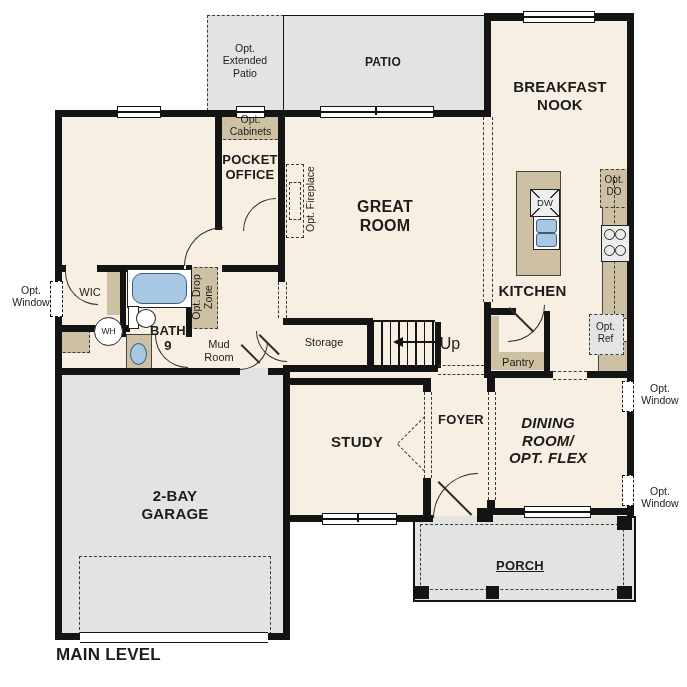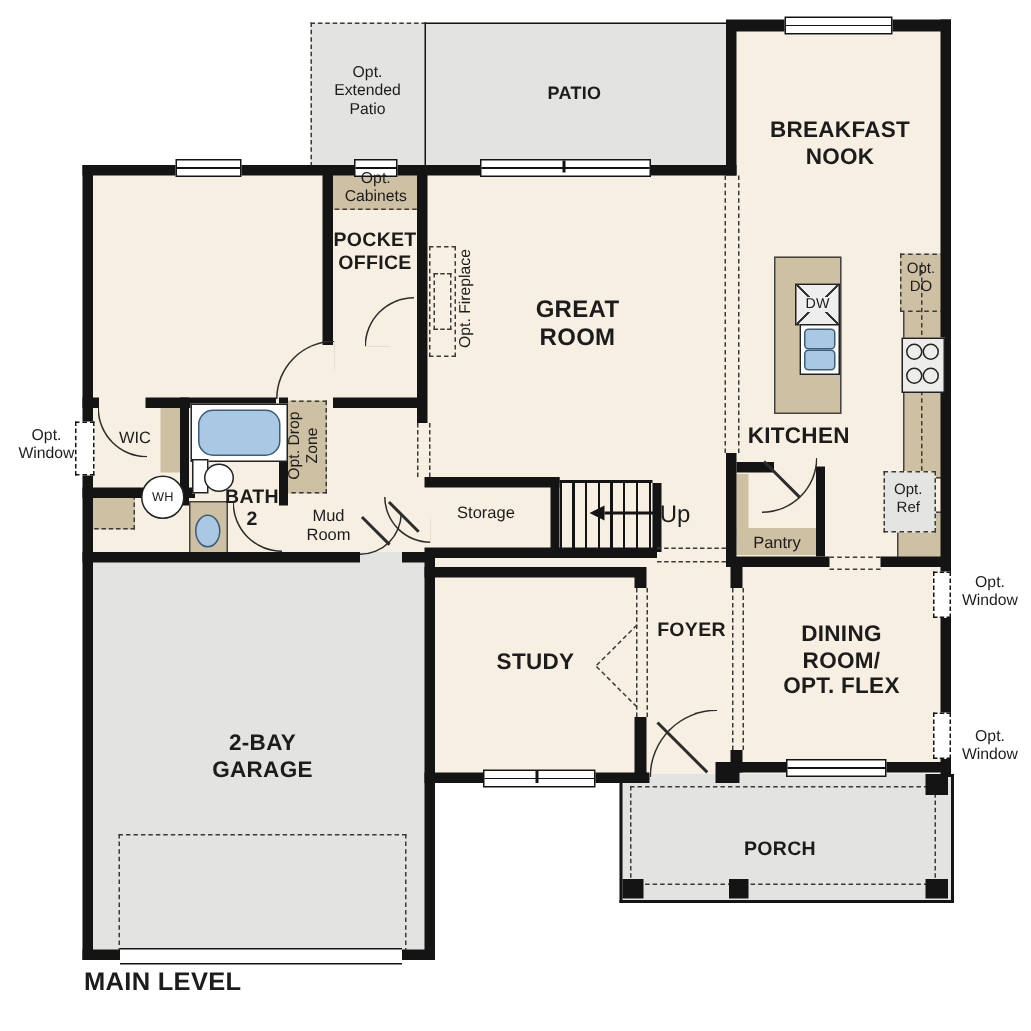--- a/index.html
+++ b/index.html
@@ -166,30 +166,30 @@
 
   <div class="lbl room" style="left:220px;top:152px;width:60px;font-size:13px;">POCKET
 OFFICE</div>
   <div class="lbl room" style="left:345px;top:198px;width:80px;font-size:16px;">GREAT
 ROOM</div>
   <div class="lbl room" style="left:505px;top:78px;width:110px;">BREAKFAST
 NOOK</div>
   <div class="lbl room" style="left:490px;top:282px;width:85px;">KITCHEN</div>
   <div class="lbl room" style="left:322px;top:433px;width:70px;">STUDY</div>
   <div class="lbl room" style="left:435px;top:412px;width:52px;font-size:13px;">FOYER</div>
-  <div class="lbl room" style="left:505px;top:414px;width:112px;">DINING
+  <div class="lbl room" style="left:492px;top:414px;width:112px;font-style:italic;">DINING
 ROOM/
 OPT. FLEX</div>
   <div class="lbl room" style="left:125px;top:487px;width:100px;">2-BAY
 GARAGE</div>
-  <div class="lbl room" style="left:492px;top:558px;width:56px;font-size:13px;">PORCH</div>
+  <div class="lbl room" style="left:492px;top:558px;width:56px;font-size:13px;text-decoration:underline;">PORCH</div>
   <div class="lbl room" style="left:350px;top:55px;width:66px;font-size:12px;">PATIO</div>
   <div class="lbl sm" style="left:76px;top:286px;width:28px;text-align:center;">WIC</div>
   <div class="lbl room" style="left:148px;top:323px;width:40px;font-size:13px;">BATH
-2</div>
+9</div>
   <div class="lbl sm" style="left:198px;top:338px;width:42px;">Mud
 Room</div>
   <div class="lbl sm" style="left:301px;top:336px;width:46px;">Storage</div>
   <div class="lbl sm" style="left:494px;top:356px;width:48px;">Pantry</div>
   <div class="lbl sm" style="left:438px;top:335px;width:24px;font-size:16px;">Up</div>
   <div class="lbl room" style="left:56px;top:645px;width:160px;font-size:17px;text-align:left;">MAIN LEVEL</div>
 
   <div class="lbl opt" style="left:215px;top:42px;width:60px;">Opt.
 Extended
 Patio</div>

